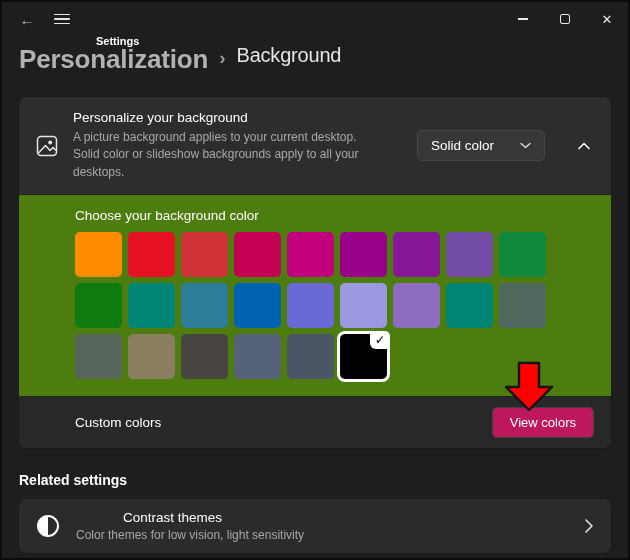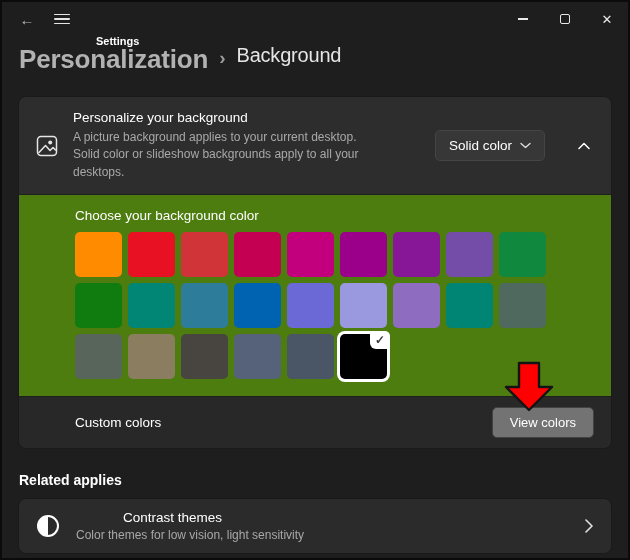--- a/index.html
+++ b/index.html
@@ -30,21 +30,21 @@
   .bc-current { font-size:20px; font-weight:400; color:#e5e5e5; letter-spacing:-0.2px; }
 
   
   .card { margin:21px 16px 0; border-radius:8px; overflow:hidden; border:1px solid #1a1a1a; }
   .card-header { background:#2d2d2d; display:flex; align-items:center; gap:15px; padding:13px 17px; min-height:82px; }
   .pic-icon { flex:0 0 auto; display:flex; }
   .hdr-text { flex:1; }
   .hdr-title { color:#ffffff; font-size:13.5px; margin-bottom:4px; }
   .hdr-desc { color:#a9a9a9; font-size:12px; line-height:1.45; max-width:308px; }
   .dropdown {
-    display:flex; align-items:center; gap:8px; background:#373737;
+    display:flex; align-items:center; gap:26px; background:#373737;
     border:1px solid #454545; border-radius:5px; padding:7px 13px;
     color:#fff; font-size:13.5px; cursor:pointer; white-space:nowrap;
   }
   .expander-chevron { margin:0 4px 0 18px; display:flex; cursor:pointer; }
 
   .separator { height:1px; background:#1f1f1f; }
 
   .card-body { background:#4d7c0f; padding:13px 16px 17px 56px; }
   .body-label { color:#fff; font-size:13.5px; margin-bottom:9px; }
   .color-grid { display:grid; grid-template-columns:repeat(9, 47px); gap:6px; }
@@ -53,21 +53,21 @@
   .swatch .check {
     position:absolute; top:-3px; right:-3px; width:20px; height:18px; background:#fff;
     border-top-right-radius:5px; border-bottom-left-radius:6px;
     display:flex; align-items:center; justify-content:center;
     color:#3c3c3c; font-size:12px; font-weight:700;
   }
 
   .card-footer { background:#282828; display:flex; align-items:center; justify-content:space-between; padding:9px 17px 9px 56px; height:51px; }
   .footer-label { color:#fff; font-size:13.5px; }
   .view-colors-btn {
-    background:#737373; border:1px solid #424242; border-radius:5px;
+    background:#be185d; border:1px solid #424242; border-radius:5px;
     color:#fff; font-size:13px; padding:7px 17px; cursor:pointer;
     font-family:"Liberation Sans", sans-serif;
   }
 
   
   .related-heading { margin:23px 0 10px 17px; color:#fff; font-size:14px; font-weight:700; }
   .related-card {
     margin:0 16px; background:#2b2b2b; border:1px solid #1a1a1a; border-radius:8px;
     display:flex; align-items:center; gap:17px; padding:8px 18px; height:56px;
   }
@@ -176,21 +176,21 @@
     </div>
 
     <div class="separator"></div>
 
     <div class="card-footer">
       <span class="footer-label">Custom colors</span>
       <button class="view-colors-btn">View colors</button>
     </div>
   </div>
 
-  <div class="related-heading">Related applies</div>
+  <div class="related-heading">Related settings</div>
   <div class="related-card">
     <span class="contrast-icon"></span>
     <div>
       <div class="rel-title">Contrast themes</div>
       <div class="rel-sub">Color themes for low vision, light sensitivity</div>
     </div>
     <span class="rel-chevron">
       <svg width="8" height="14" viewBox="0 0 8 14" fill="none">
           <path d="M1 1 L7 7 L1 13" stroke="#e0e0e0" stroke-width="1.6" stroke-linecap="round" stroke-linejoin="round"></path>
         </svg>

